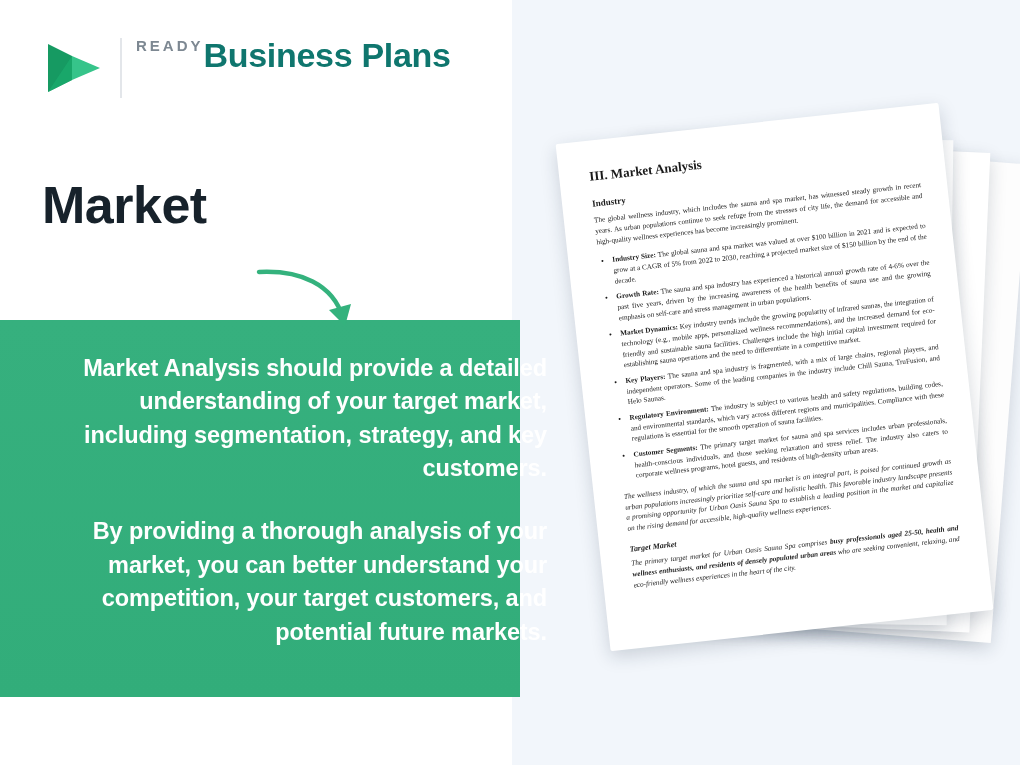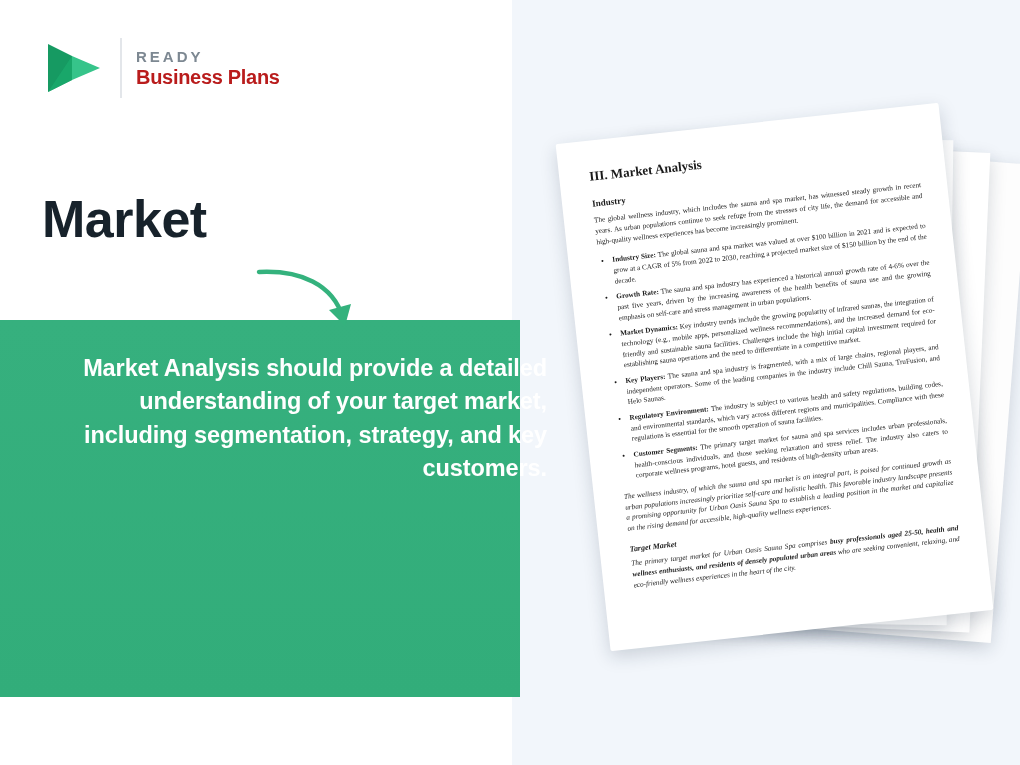--- a/index.html
+++ b/index.html
@@ -51,46 +51,46 @@
     height: 64px;
     position: relative;
     flex: none;
   }
   .logo-text {
     margin-left: 14px;
     padding-left: 14px;
     border-left: 2px solid #e3e6ea;
     height: 60px;
     display: flex;
-    flex-direction: column;
+    flex-direction: row;
     justify-content: center;
   }
   .logo-ready {
     font-size: 15px;
     font-weight: bold;
     letter-spacing: 3px;
     color: #7d8892;
     text-transform: uppercase;
     margin-bottom: 3px;
     line-height: 1;
   }
   .logo-main {
-    font-size: 20px;
-    font-weight: bold;
-    color: #b91c1c;
+    font-size: 34px;
+    font-weight: bold;
+    color: #0f766e;
     line-height: 1;
     letter-spacing: -0.3px;
     text-align: center;
   }
 
   
   .title-wrap {
     position: absolute;
     left: 42px;
-    top: 192px;
+    top: 178px;
   }
   .title-line1 {
     font-size: 52px;
     font-weight: bold;
     color: #17222b;
     line-height: 1.05;
     letter-spacing: -0.5px;
   }
   .title-line2 {
     font-size: 52px;
@@ -268,20 +268,21 @@
 
   <div class="arrow-svg">
     <svg width="120" height="80" viewBox="0 0 120 80" aria-hidden="true">
       <path d="M4 10 C 45 8, 78 22, 88 56" stroke="#34b27d" stroke-width="4.5" fill="none" stroke-linecap="round"></path>
       <path d="M74 48 L90 64 L96 42 Z" fill="#34b27d"></path>
     </svg>
   </div>
 
   <div class="copy">
     <p>Market Analysis should provide a detailed understanding of your target market, including segmentation, strategy, and key customers.</p>
+    <p>By providing a thorough analysis of your market, you can better understand your competition, your target customers, and potential future markets.</p>
   </div>
 
   <div class="doc-stack">
 
     <div class="sheet sheet-back3">
       <div class="faint">
         <div class="faint-text">
           <p>growth ent. 21 and size rate of  of saunas, ions), and the gional lude ions, of urban high- sed</p>
         </div>
       </div>

